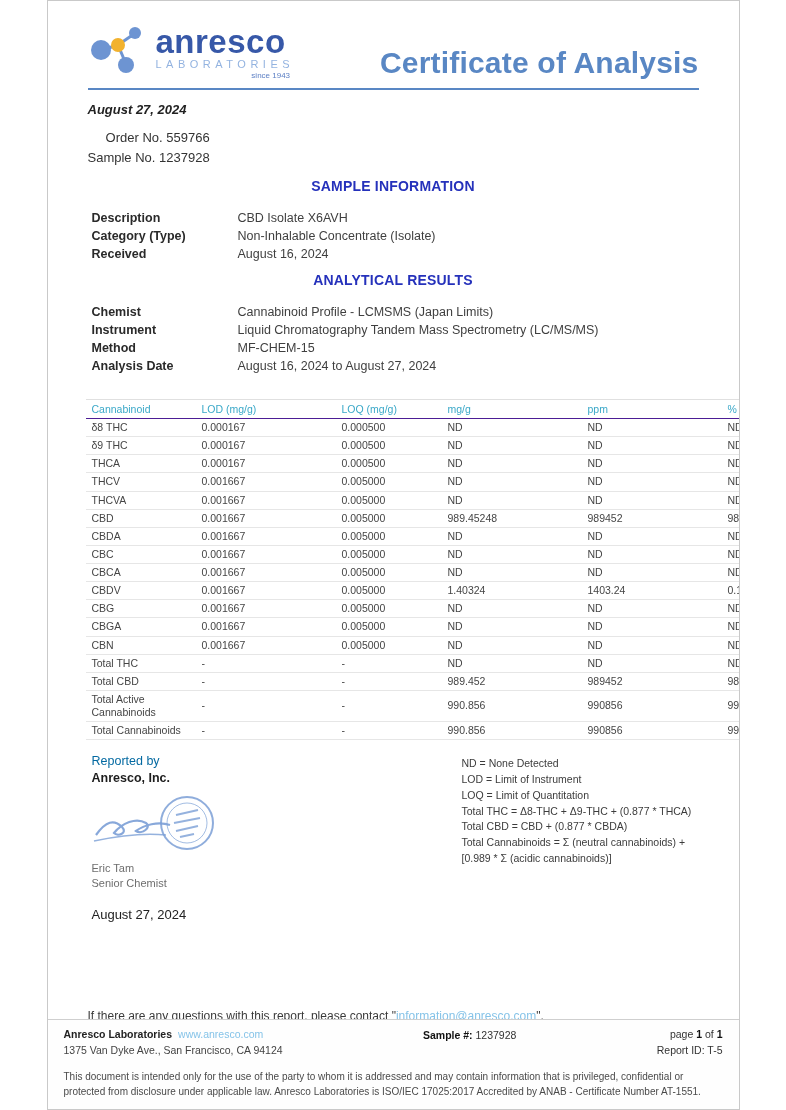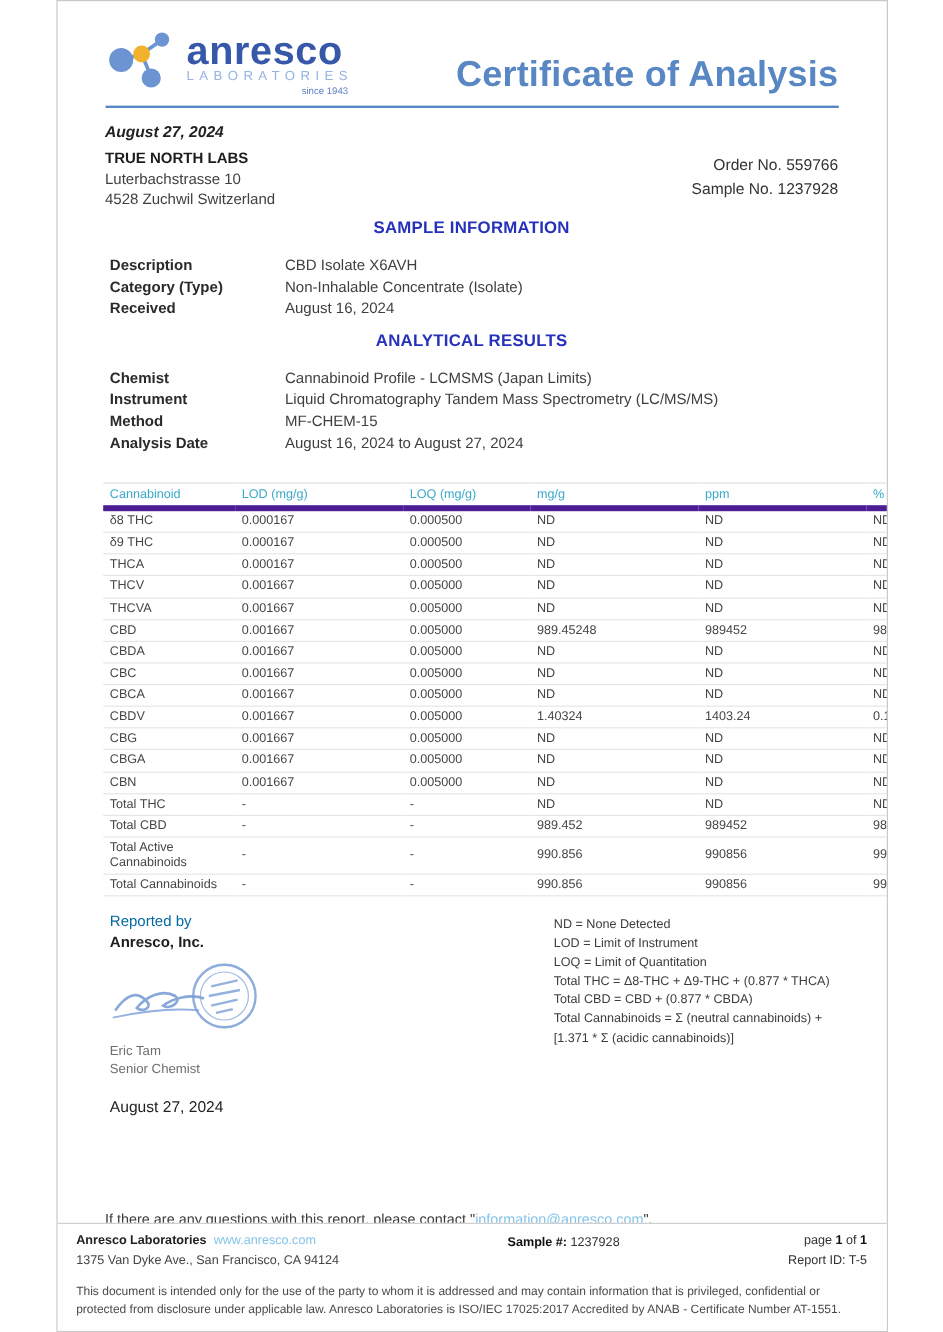--- a/index.html
+++ b/index.html
@@ -34,21 +34,21 @@
   .info-block { margin:17px 40px 0 44px; }
   .info-row { display:flex; margin-bottom:4px; }
   .info-label { width:146px; font-weight:bold; font-size:12.5px; color:#2a2a2a; }
   .info-value { font-size:12.5px; color:#3f3f3f; }
 
   
   .results { margin:26px 38px 0 38px; }
   table { width:710px; border-collapse:collapse; table-layout:fixed; }
   col.c0{width:110px;} col.c1{width:140px;} col.c2{width:106px;} col.c3{width:140px;} col.c4{width:140px;} col.c5{width:74px;}
   th { text-align:left; font-size:10.5px; font-weight:normal; color:var(--table-head,#3aa8c8);
-       border-top:1px solid #e0e0e0; border-bottom:5px solid #4c1d95; padding:3px 4px 3px 6px; }
+       border-top:1px solid #e0e0e0; border-bottom:1px solid #4c1d95; padding:3px 4px 3px 6px; }
   td { font-size:10.5px; color:#454545; border-bottom:1px solid #e6e6e6; padding:2px 4px 2px 6px; line-height:1.25; }
 
   
   .report-notes { display:flex; margin:14px 40px 0 44px; }
   .reported { width:370px; }
   .reported-label { font-size:12.5px; color:#0369a1; }
   .reported-company { font-size:12.5px; font-weight:bold; color:#1d1d1d; margin-top:3px; }
   .notes { flex:1; font-size:10.5px; color:#3c3c3c; line-height:1.5; padding-top:2px; }
 
   .sig-wrap { margin-top:8px; }
@@ -93,25 +93,20 @@
         <div class="logo-sub">LABORATORIES</div>
         <div class="logo-since">since 1943</div>
       </div>
     </div>
     <div class="doc-title">Certificate of Analysis</div>
   </div>
   <div class="header-rule"></div>
 
   <div class="letter-date">August 27, 2024</div>
   <div class="addr-order">
-    <div>
-      <div class="client-name">TRUE NORTH LABS</div>
-      <div class="client-line">Luterbachstrasse 10</div>
-      <div class="client-line">4528 Zuchwil Switzerland</div>
-    </div>
     <div class="order-block">
       <div>Order No. 559766</div>
       <div>Sample No. 1237928</div>
     </div>
   </div>
 
   <div class="section-heading sh-sample">SAMPLE INFORMATION</div>
   <div class="info-block">
 
       <div class="info-row">
@@ -346,21 +341,21 @@
         <div class="note-line">ND = None Detected</div>
 
         <div class="note-line">LOD = Limit of Instrument</div>
 
         <div class="note-line">LOQ = Limit of Quantitation</div>
 
         <div class="note-line">Total THC = Δ8-THC + Δ9-THC + (0.877 * THCA)</div>
 
         <div class="note-line">Total CBD = CBD + (0.877 * CBDA)</div>
 
-        <div class="note-line">Total Cannabinoids = Σ (neutral cannabinoids) + [1.371 * Σ (acidic cannabinoids)]</div>
+        <div class="note-line">Total Cannabinoids = Σ (neutral cannabinoids) + [0.989 * Σ (acidic cannabinoids)]</div>
       </div>
   </div>
 
   <div class="contact-line"><span>If there are any questions with this report, please contact "</span><span class="email">information@anresco.com</span><span>".</span></div>
 
   <div class="footer">
     <div class="footer-row">
       <div class="f-left">
         <div><span class="f-company">Anresco Laboratories</span><span class="f-url">www.anresco.com</span></div>
         <div class="f-addr">1375 Van Dyke Ave., San Francisco, CA 94124</div>

